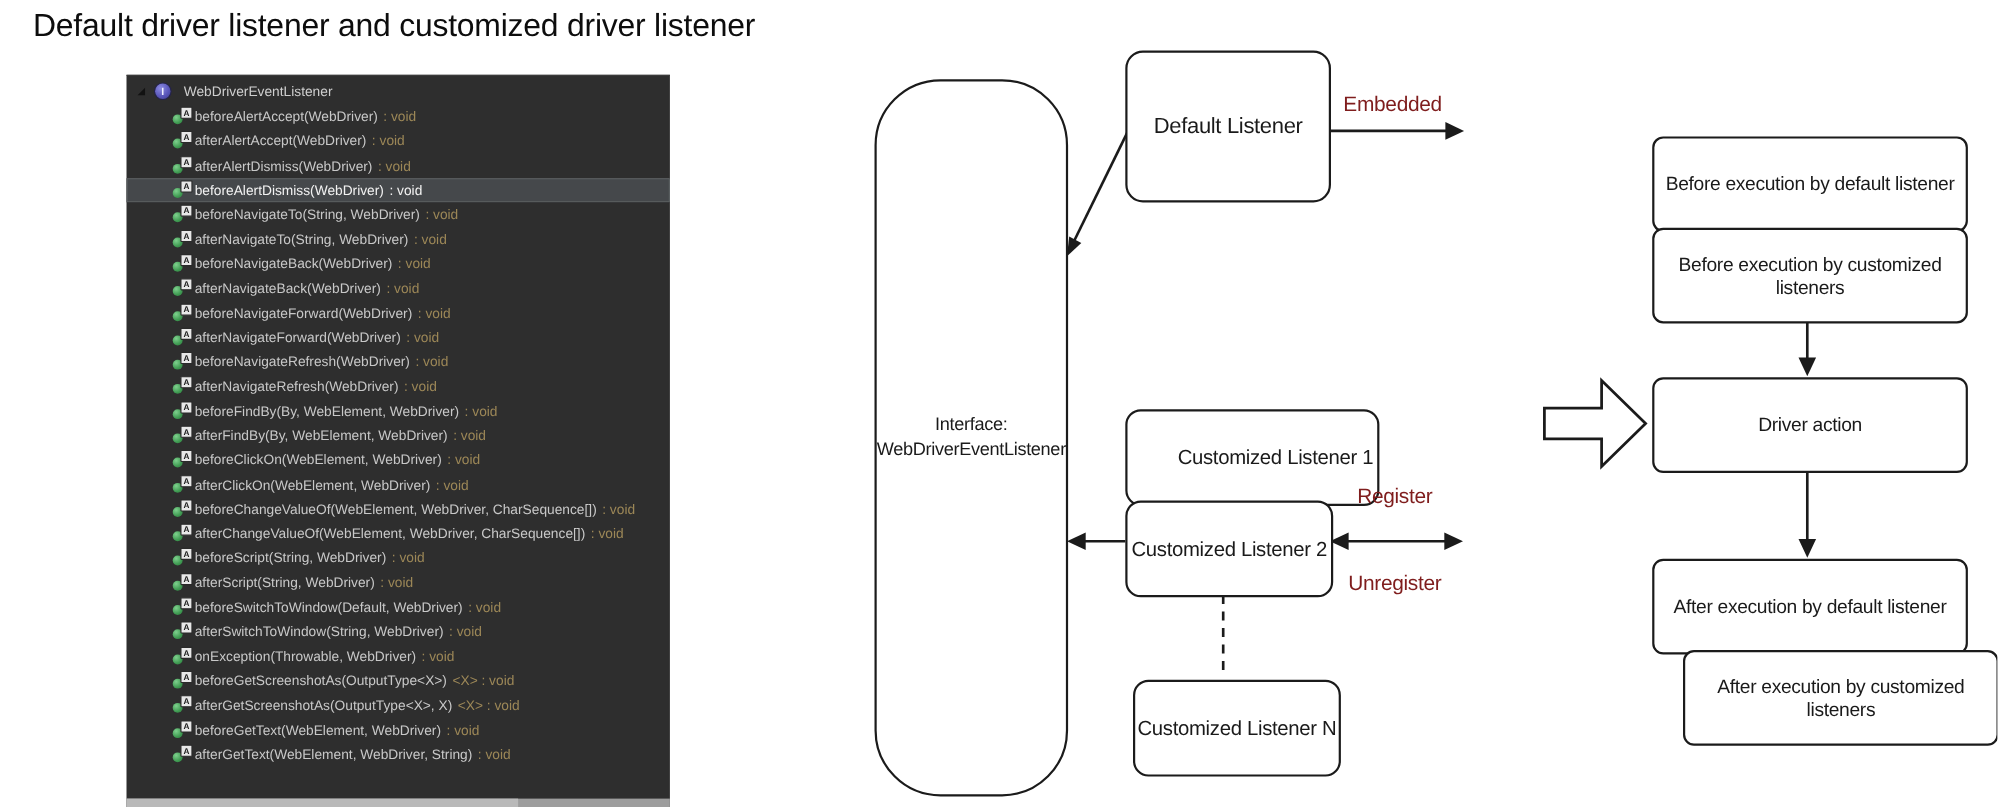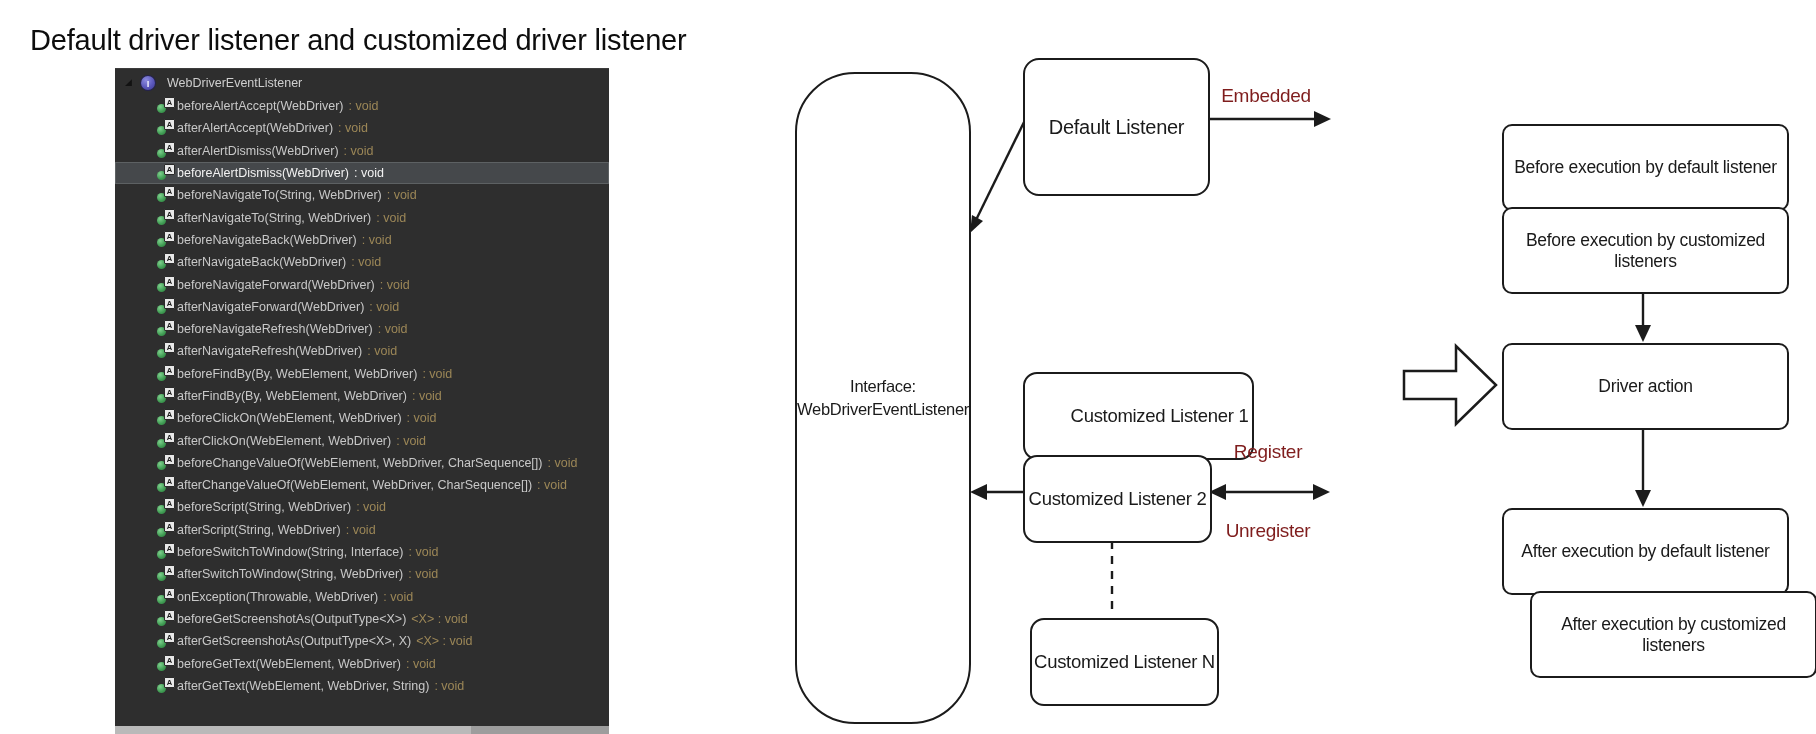--- a/index.html
+++ b/index.html
@@ -1,17 +1,17 @@
 <!DOCTYPE html>
 <html><head>
 <meta charset="utf-8">
 <style>
   html,body{margin:0;padding:0;background:#ffffff;font-family:"Liberation Sans",sans-serif;}
   .stage{position:relative;width:1816px;height:734px;background:#ffffff;overflow:hidden;}
-  .title{position:absolute;left:30px;top:8px;font-size:29px;color:#0d0d0d;letter-spacing:-0.2px;margin-top:16px;}
+  .title{position:absolute;left:30px;top:8px;font-size:29px;color:#0d0d0d;letter-spacing:-0.2px;}
 
   
   .outline-panel{position:absolute;left:115px;top:68px;width:494px;height:666px;background:#2e2e2e;border-top:1px solid #3c3c3c;}
   .outline-root{display:flex;align-items:center;height:24px;padding-left:10px;margin-top:2px;}
   .tri{width:12px;font-size:9px;color:#121212;line-height:1;margin-right:4px;transform:translateY(-1px);}
   .iface-icon{width:14px;height:14px;border-radius:50%;background:radial-gradient(circle at 36% 30%,#8d8ce0 0%,#5a57bb 55%,#3c3a92 100%);color:#f0f0ff;font-size:9.5px;font-weight:bold;display:flex;align-items:center;justify-content:center;margin-right:12px;box-shadow:0 0 0 1px #24224e;}
   .root-label{color:#cfcfcf;font-size:12.5px;}
   .outline-list{display:flex;flex-direction:column;}
   .mrow{display:flex;align-items:center;height:22.3px;padding-left:42px;font-size:12.5px;white-space:nowrap;}
   .mrow.selected{background:#45484b;box-shadow:inset 0 0 0 1px #5d6163;}
@@ -21,21 +21,21 @@
   .msig{color:#c8c8c8;}
   .msuf{color:#9c8757;margin-left:5px;}
   .mrow.selected .msig,.mrow.selected .msuf{color:#f2f2f2;}
   .hscrollbar{position:absolute;left:0;bottom:0;width:100%;height:9px;background:#9d9d9d;}
   .hscrollbar .thumb{position:absolute;left:0;top:0;height:100%;width:72%;background:#b9b9b9;}
 
   
   .diagram{position:absolute;left:0;top:0;width:1816px;height:734px;pointer-events:none;}
   .dbox{position:absolute;background:#ffffff;border:2.5px solid #1b1b1b;display:flex;align-items:center;justify-content:center;text-align:center;color:#1a1a1a;letter-spacing:-0.3px;pointer-events:auto;}
   .iface-box{left:795px;top:72px;width:172px;height:648px;border-radius:60px;font-size:16.5px;line-height:1.4;}
-  .default-box{left:1023px;top:46px;width:183px;height:134px;border-radius:16px;font-size:20px;margin-top:12px;}
+  .default-box{left:1023px;top:46px;width:183px;height:134px;border-radius:16px;font-size:20px;}
   .driver-box{left:1331px;top:71px;width:73px;height:630px;border-radius:12px;font-size:20px;}
   .cust-box{width:185px;height:84px;border-radius:14px;font-size:18.5px;}
   .cust1{left:1023px;top:372px;padding-left:42px;}
   .cust2{left:1023px;top:455px;}
   .custN{left:1030px;top:618px;}
   .flow-box{left:1502px;width:283px;height:83px;border-radius:10px;font-size:17.5px;}
   .flow0{top:124px;} .flow1{top:207px;} .flow2{top:343px;} .flow3{top:508px;} .flow4{top:591px;margin-left:28px;}
   .dlabel{position:absolute;width:120px;text-align:center;font-size:19px;color:#7f1d1d;letter-spacing:-0.3px;}
   .lbl-embedded{left:1206px;top:85px;}
   .lbl-register{left:1208px;top:441px;}
@@ -217,21 +217,21 @@
             <span class="mbadge">A</span>
           </span>
           <span class="msig">afterScript(String, WebDriver)</span>
           <span class="msuf">: void</span>
         </div>
         <div class="mrow">
           <span class="micon">
             <span class="mdot"></span>
             <span class="mbadge">A</span>
           </span>
-          <span class="msig">beforeSwitchToWindow(String, Interface)</span>
+          <span class="msig">beforeSwitchToWindow(Default, WebDriver)</span>
           <span class="msuf">: void</span>
         </div>
         <div class="mrow">
           <span class="micon">
             <span class="mdot"></span>
             <span class="mbadge">A</span>
           </span>
           <span class="msig">afterSwitchToWindow(String, WebDriver)</span>
           <span class="msuf">: void</span>
         </div>

